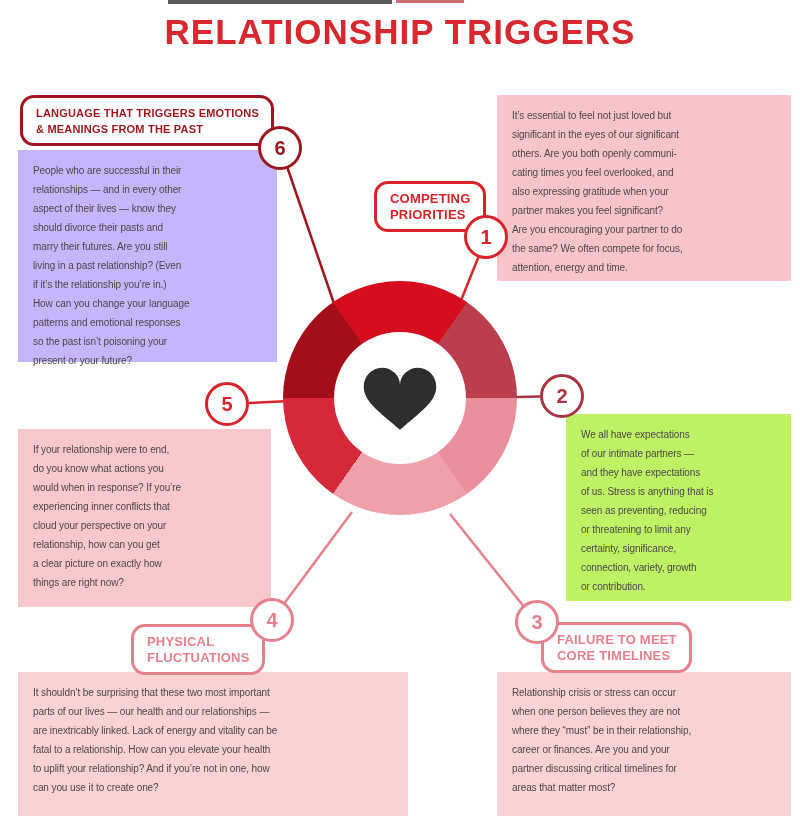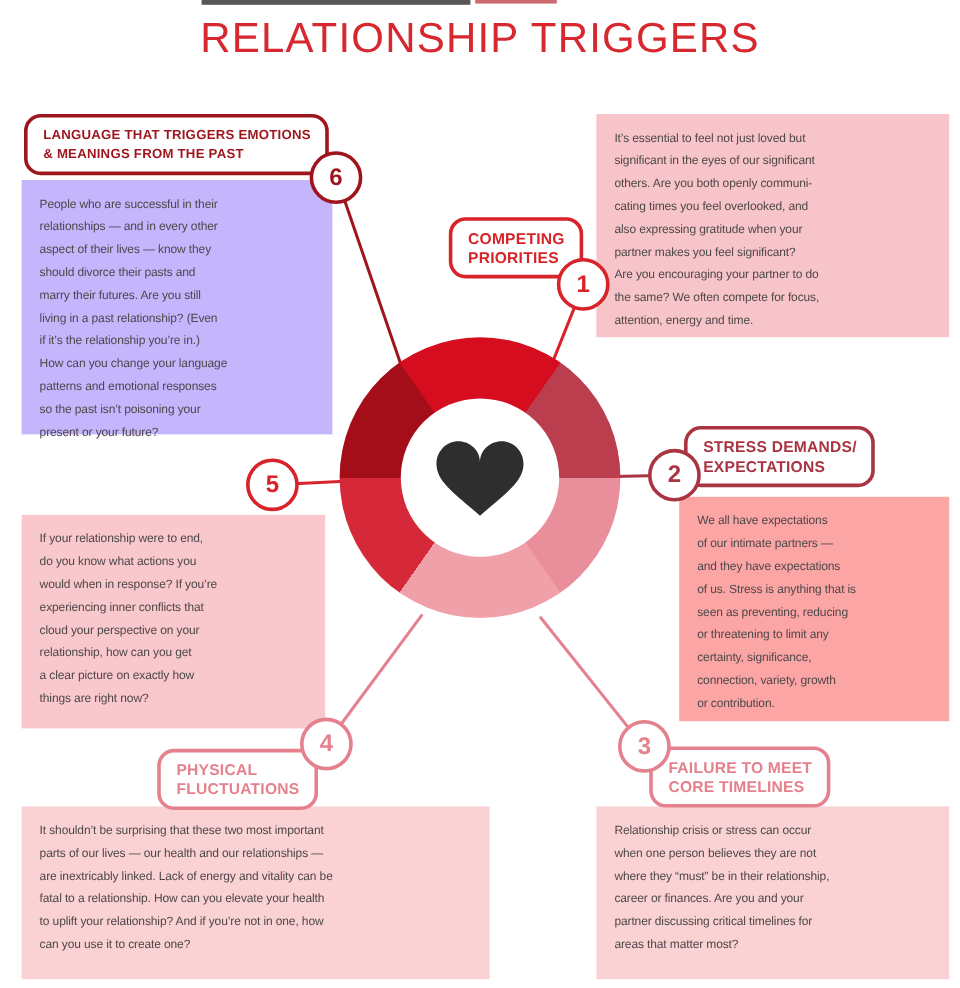--- a/index.html
+++ b/index.html
@@ -2,21 +2,21 @@
 <html><head>
 <meta charset="utf-8">
 <style>
   html,body{margin:0;padding:0;background:#ffffff;}
   .canvas{
     position:relative;width:800px;height:823px;background:#ffffff;overflow:hidden;
     font-family:"Liberation Sans",sans-serif;
   }
   .page-title{
     position:absolute;left:0;top:12px;width:800px;text-align:center;
-    font-size:35px;font-weight:normal;letter-spacing:1px;margin:0;
+    font-size:35px;font-weight:bold;letter-spacing:1px;margin:0;
   }
   .artifact{position:absolute;top:0;}
   .pink-box{position:absolute;}
   .para{
     position:absolute;left:15px;top:11px;right:10px;
     font-size:10px;line-height:19px;letter-spacing:-0.1px;
     white-space:pre;color:#4e4749;
   }
   .label-box{
     position:absolute;background:#ffffff;border:3px solid;border-radius:14px;
@@ -51,21 +51,21 @@
     <div class="para">It’s essential to feel not just loved but
 significant in the eyes of our significant
 others. Are you both openly communi-
 cating times you feel overlooked, and
 also expressing gratitude when your
 partner makes you feel significant?
 Are you encouraging your partner to do
 the same? We often compete for focus,
 attention, energy and time.</div>
   </div>
-  <div class="pink-box" style="left: 566px; top: 414px; width: 225px; height: 187px; background-color: #fca5a5;">
+  <div class="pink-box" style="left: 566px; top: 414px; width: 225px; height: 187px; background-color: #bef264;">
     <div class="para">We all have expectations
 of our intimate partners —
 and they have expectations
 of us. Stress is anything that is
 seen as preventing, reducing
 or threatening to limit any
 certainty, significance,
 connection, variety, growth
 or contribution.</div>
   </div>
@@ -121,22 +121,20 @@
   <div class="wheel" id="wheel" style="background: conic-gradient(from -35deg, rgb(214, 13, 30) 0deg, rgb(214, 13, 30) 70deg, rgb(187, 62, 79) 70deg, rgb(187, 62, 79) 125deg, rgb(233, 143, 155) 125deg, rgb(233, 143, 155) 180deg, rgb(239, 160, 169) 180deg, rgb(239, 160, 169) 250deg, rgb(213, 41, 58) 250deg, rgb(213, 41, 58) 305deg, rgb(164, 14, 25) 305deg, rgb(164, 14, 25) 360deg);"></div>
   <div class="wheel-hole">
     <svg width="76" height="68" viewBox="0 0 100 90">
       <path id="heart-path" d="M50,28 C50,15 39,5 26,5 C13,5 2,16 2,30 C2,50 24,64 50,87 C76,64 98,50 98,30 C98,16 87,5 74,5 C61,5 50,15 50,28 Z" fill="#2f2e2e"></path>
     </svg>
   </div>
 
   <div class="label-box" style="left: 374px; top: 181px; border-color: rgb(216, 35, 42); color: rgb(216, 35, 42);"><span>COMPETING
 PRIORITIES</span></div>
 
-  <div class="label-box" style="left: 570px; top: 355px; border-color: rgb(169, 52, 66); color: rgb(169, 52, 66);"><span>STRESS DEMANDS/
-EXPECTATIONS</span></div>
 
   <div class="label-box" style="left: 541px; top: 622px; border-color: rgb(229, 128, 141); color: rgb(229, 128, 141);"><span>FAILURE TO MEET
 CORE TIMELINES</span></div>
 
   <div class="label-box" style="left: 131px; top: 624px; border-color: rgb(229, 128, 141); color: rgb(229, 128, 141);"><span>PHYSICAL
 FLUCTUATIONS</span></div>
 
 
   <div class="label-box" style="left: 20px; top: 95px; font-size: 11px; border-color: rgb(158, 21, 29); color: rgb(158, 21, 29);"><span>LANGUAGE THAT TRIGGERS EMOTIONS
 &amp; MEANINGS FROM THE PAST</span></div>

